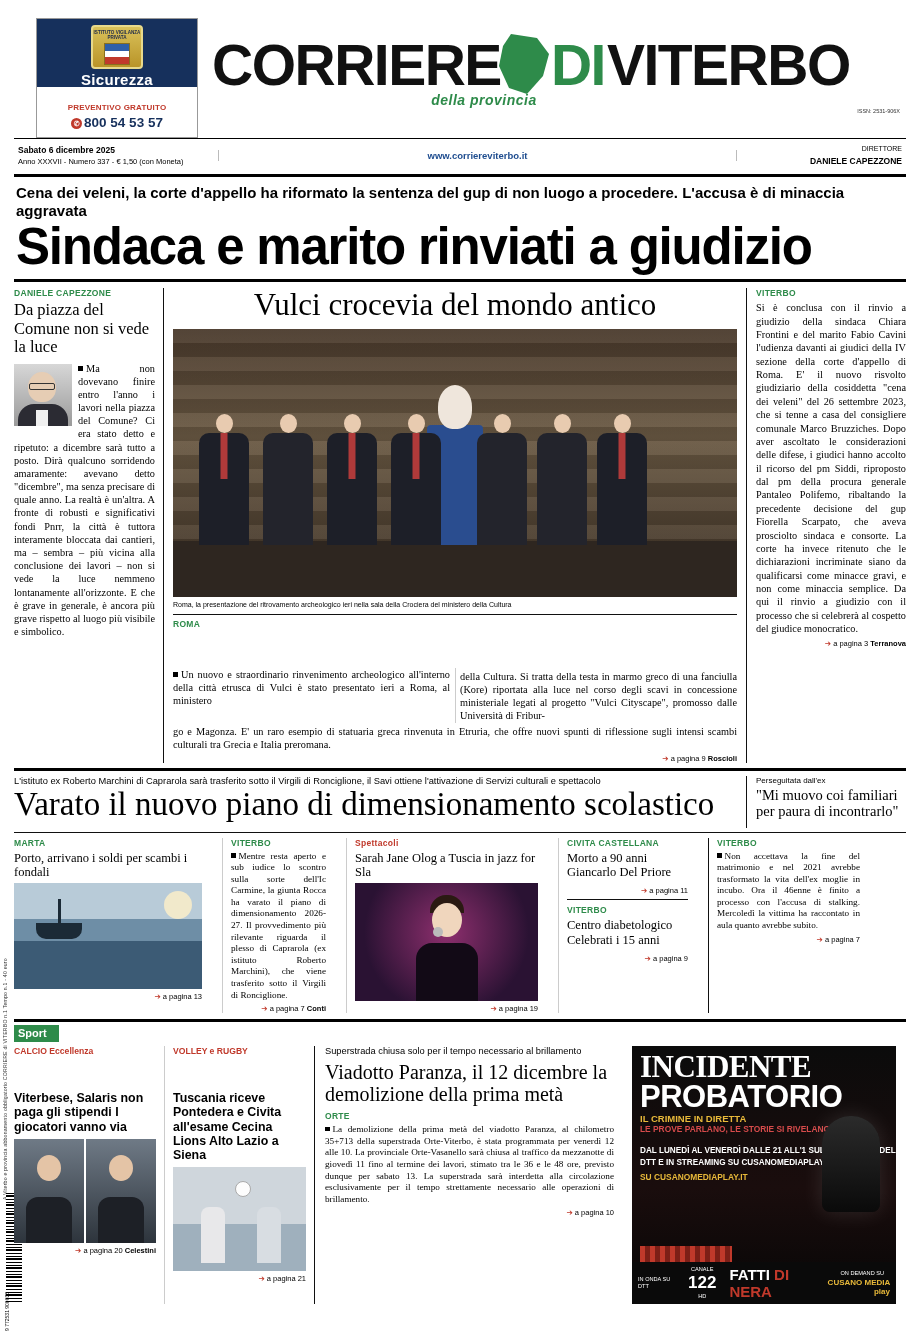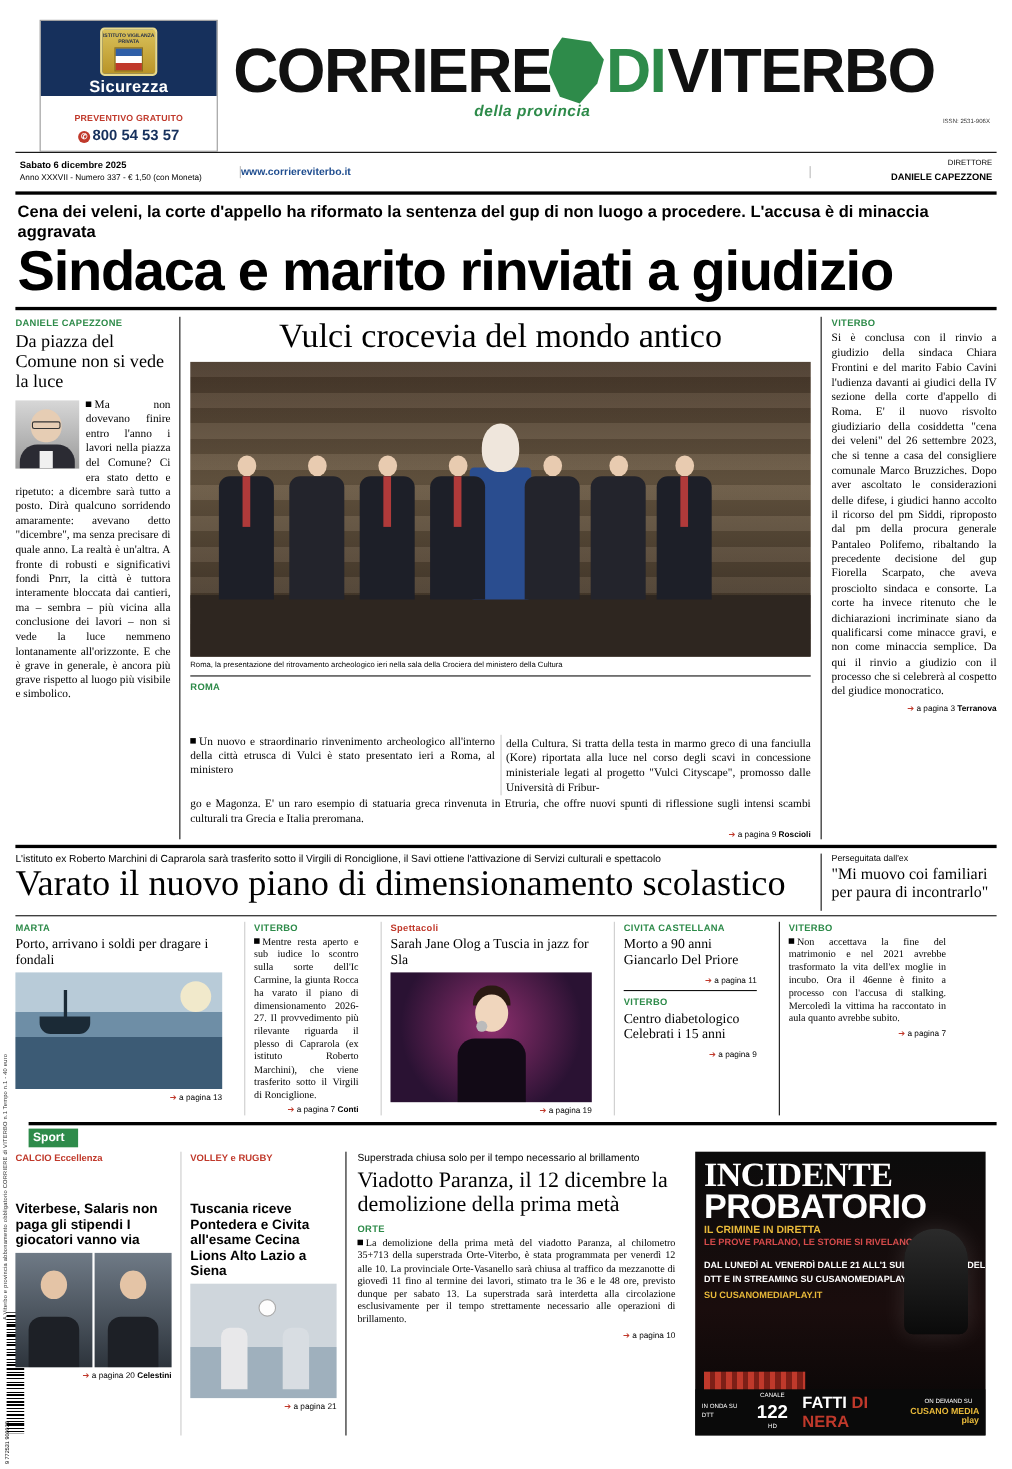--- a/index.html
+++ b/index.html
@@ -90,21 +90,21 @@
     padding-right:150px;
   }
   .issn { position:absolute; right:6px; bottom:-6px; font-family:"Liberation Sans", sans-serif; font-size:5.5px; color:#333; }
   .infobar {
     display:flex; align-items:center; justify-content:space-between;
     border-top:1px solid #000; border-bottom:3px solid #000;
     padding:5px 4px 6px; font-family:"Liberation Sans", sans-serif;
   }
   .infobar .left { font-size:7.5px; line-height:1.45; width:200px; }
   .infobar .left b { font-size:8.5px; }
-  .infobar .mid { flex:1; text-align:left; font-size:9.5px; font-weight:bold; color:#1f4d8f;
+  .infobar .mid { flex:1; text-align:center; font-size:9.5px; font-weight:bold; color:#1f4d8f;
     border-left:1px solid #bbb; border-right:1px solid #bbb; }
   .infobar .right { width:165px; text-align:right; font-size:7px; line-height:1.5; }
   .infobar .right b { font-size:8.5px; }
 
   
   .kicker-top {
     font-family:"Liberation Sans", sans-serif; font-weight:bold; font-size:15px;
     padding:7px 2px 3px; line-height:1.2;
   }
   .lead-title {
@@ -190,21 +190,21 @@
   .small-body { font-size:9.2px; line-height:1.26; text-align:justify; hyphens:auto; }
   .small-body .sq { display:inline-block; width:4.5px; height:4.5px; background:#000; margin-right:3px; vertical-align:1px; }
   .photo-sing { width:100%; height:118px; background:radial-gradient(circle at 50% 42%, #8e2f6e 0%, #2a1233 72%); position:relative; overflow:hidden; }
   .photo-sing .face { position:absolute; left:50%; top:20px; transform:translateX(-50%); width:30px; height:34px; border-radius:50%; background:#f0d6bd; }
   .photo-sing .hair { position:absolute; left:50%; top:12px; transform:translateX(-50%); width:34px; height:18px; border-radius:16px 16px 0 0; background:#2a1a12; }
   .photo-sing .torso { position:absolute; left:50%; bottom:0; transform:translateX(-50%); width:62px; height:58px; background:#120a16; border-radius:16px 16px 0 0; }
   .photo-sing .mic { position:absolute; left:50%; top:44px; margin-left:-14px; width:10px; height:10px; border-radius:50%; background:#bbb; }
 
   
   .sport-head {
-    display:flex; align-items:stretch; border-top:3px solid #000; margin-top:6px;margin-left:12px;
+    display:flex; align-items:stretch; border-top:3px solid #000; margin-top:6px;
   }
   .sport-tag {
     background:#2e8b4a; color:#fff; font-family:"Liberation Sans", sans-serif; font-weight:bold;
     font-size:11px; padding:2px 12px 3px 4px; margin-top:3px;
   }
   .band4 { display:flex; padding-top:4px; }
   .c-sport1 { width:150px; padding-right:8px; }
   .c-sport2 { width:150px; padding:0 8px; border-left:1px solid #ccc; }
   .c-viadotto { width:310px; padding:0 10px; border-left:1px solid #111; }
   .c-ad { width:272px; padding-left:8px; }
@@ -401,21 +401,21 @@
       <div class="side-t">"Mi muovo coi familiari per paura di incontrarlo"</div>
     </div>
   </div>
 
   <div class="rule-gray"></div>
 
   <div class="band3">
 
     <div class="b3c c-marta">
       <div class="sec-label">MARTA</div>
-      <div class="mini-title">Porto, arrivano i soldi per dragare i fondali</div>
+      <div class="mini-title">Porto, arrivano i soldi per scambi i fondali</div>
       <div class="photo-sea">
         <span class="glow"></span>
           <span class="mast"></span>
           <span class="boat"></span>
       </div>
       <div class="ref">
         <span class="arw">➔</span>
         <span>a pagina 13</span>
       </div>
     </div>

